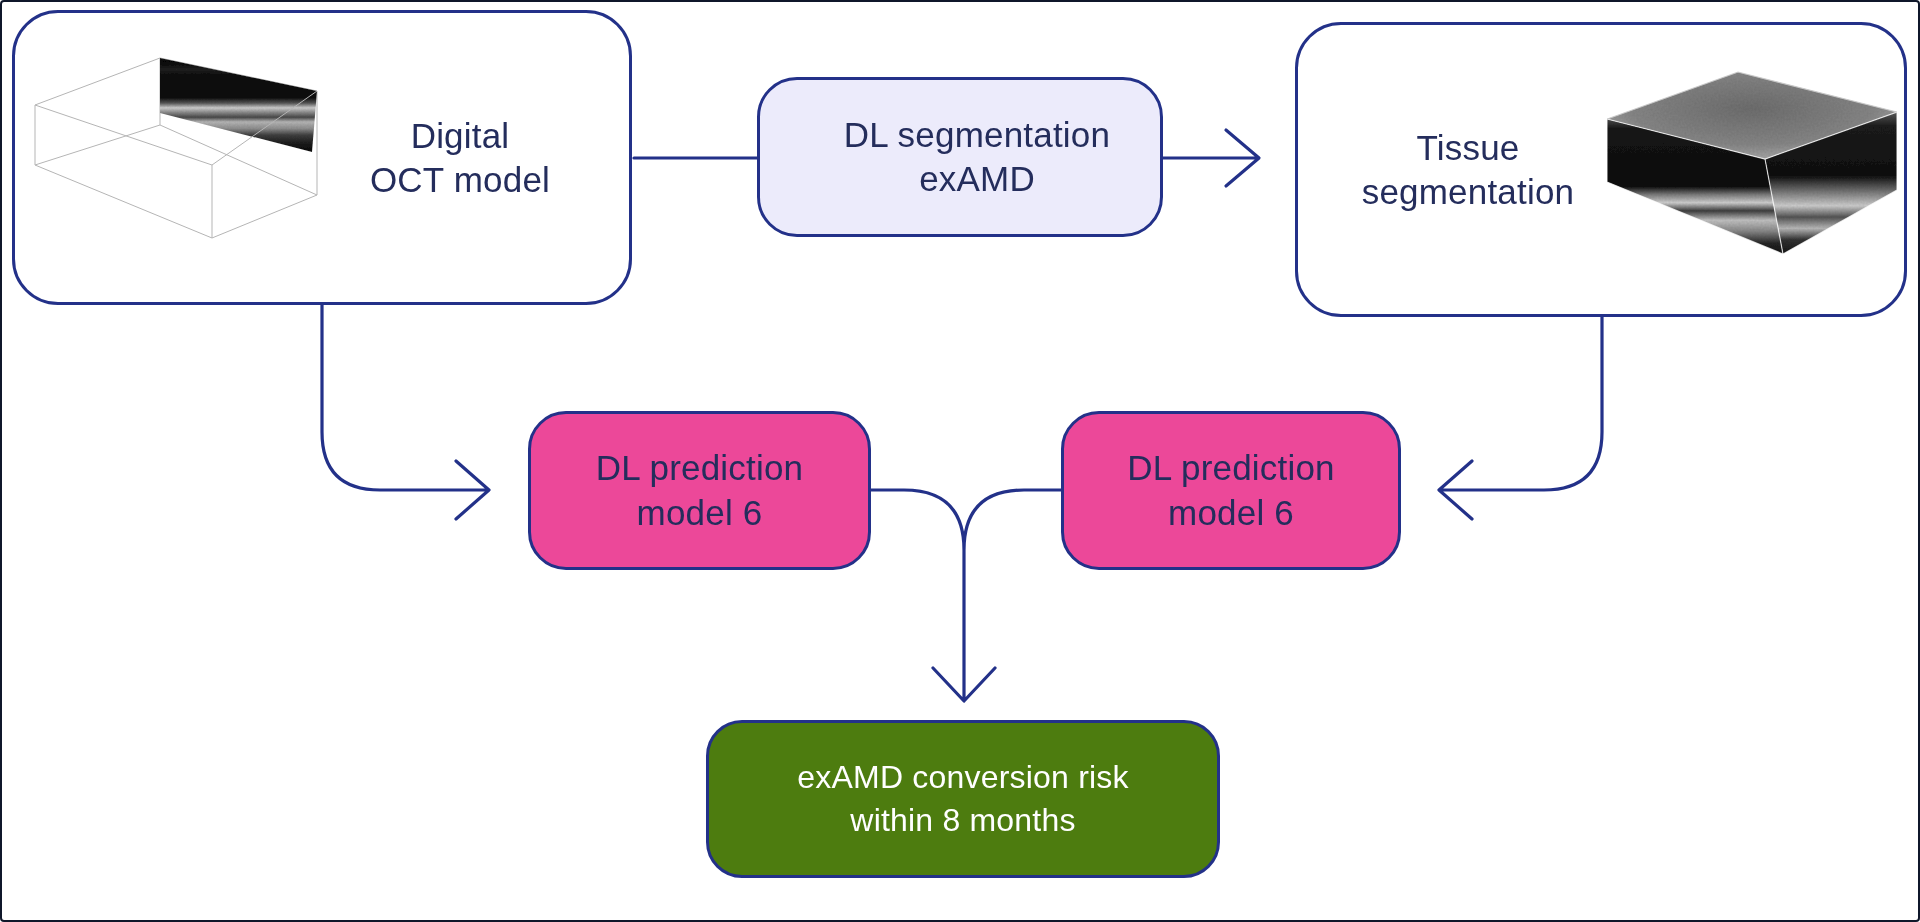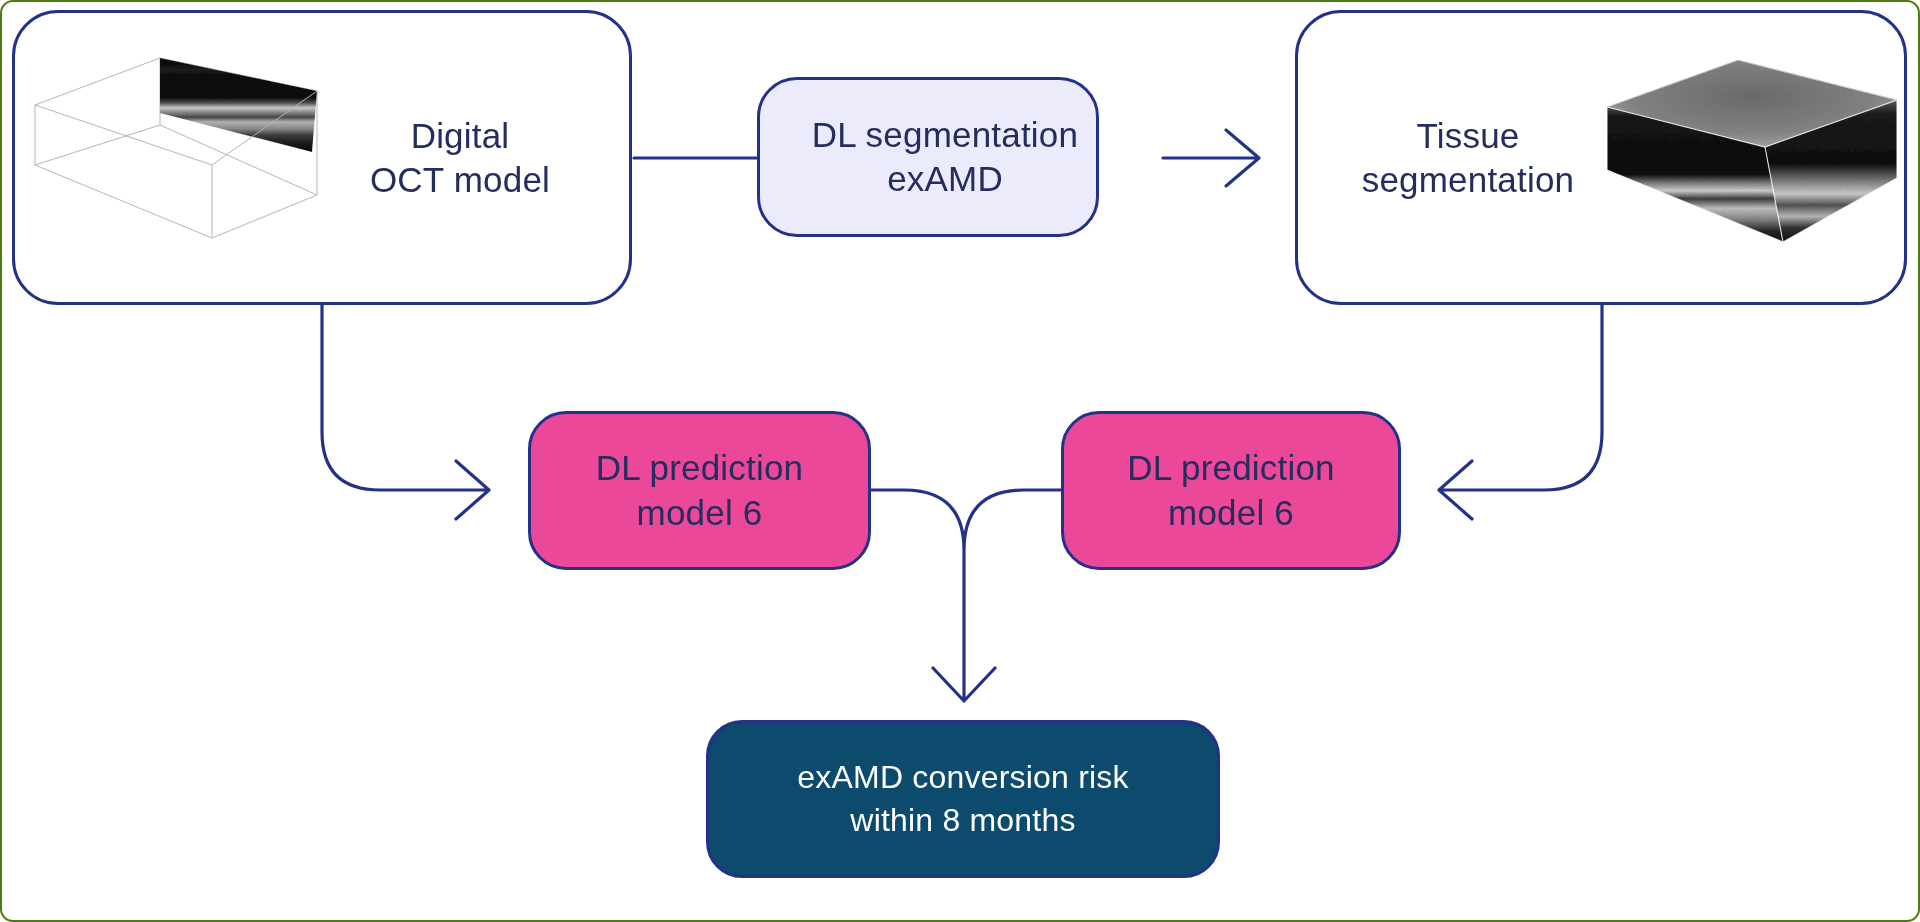--- a/index.html
+++ b/index.html
@@ -1,40 +1,40 @@
 <!DOCTYPE html>
 <html><head>
 <meta charset="utf-8">
 <style>
   html,body{margin:0;padding:0;background:#ffffff;}
   .canvas{
     position:relative;
     width:1920px;height:922px;
     box-sizing:border-box;
     background:#ffffff;
-    border:2px solid #4d7c0f;
-    border-radius:13px;
+    border:2px solid #0f172a;
+    border-radius:4px;
     overflow:hidden;
     font-family:"Liberation Sans", sans-serif;
   }
   .node{
     position:absolute;
     box-sizing:border-box;
     display:flex;flex-direction:column;
     align-items:center;justify-content:center;
     border:3px solid #233189;
     color:#242d5c;
     font-size:35px;font-weight:500;line-height:1.26;
     text-align:center;
     letter-spacing:.2px;
   }
   .node--outline{background:#ffffff;border-radius:46px;}
   .node--lavender{background:#ecebfb;border-radius:40px;}
   .node--lightblue{background:#ec4899;border-radius:38px;}
-  .node--primary{background:#0c4a6e;border-radius:36px;color:#ffffff;font-size:32px;line-height:1.34;}
+  .node--primary{background:#4d7c0f;border-radius:36px;color:#ffffff;font-size:32px;line-height:1.34;}
   .node-label{display:block;}
   .inset-label{
     position:absolute;top:50%;transform:translateY(-50%);
     display:flex;flex-direction:column;align-items:center;justify-content:center;
     text-align:center;line-height:1.26;
   }
   .volume-svg{position:absolute;}
   .arrow-layer{
     position:absolute;left:0;top:0;width:1920px;height:922px;
     pointer-events:none;
@@ -98,26 +98,26 @@
         <path d="M284 44 L179 118 L179 191"></path>
       </g>
     </svg>
 
     <div class="inset-label" style="left:280px;width:330px;">
       <span class="node-label">Digital</span>
       <span class="node-label">OCT model</span>
     </div>
   </div>
 
-  <div class="node node--lavender" style="left:755px;top:75px;width:342px;height:160px;padding-left:34px;">
+  <div class="node node--lavender" style="left:755px;top:75px;width:406px;height:160px;padding-left:34px;">
     <span class="node-label">DL segmentation</span>
     <span class="node-label">exAMD</span>
   </div>
 
-  <div class="node node--outline" style="left:1293px;top:8px;width:612px;height:295px;">
+  <div class="node node--outline" style="left:1293px;top:20px;width:612px;height:295px;">
 
     <div class="inset-label" style="left:5px;width:330px;">
       <span class="node-label">Tissue</span>
       <span class="node-label">segmentation</span>
     </div>
 
     <svg class="volume-svg" style="left:295px;top:32px;" width="315" height="210" viewBox="0 0 315 210" aria-hidden="true">
       <defs>
         <radialGradient id="ttop" cx="0.5" cy="0.42" r="0.75">
           <stop offset="0" stop-color="#6f6f6f"></stop>

